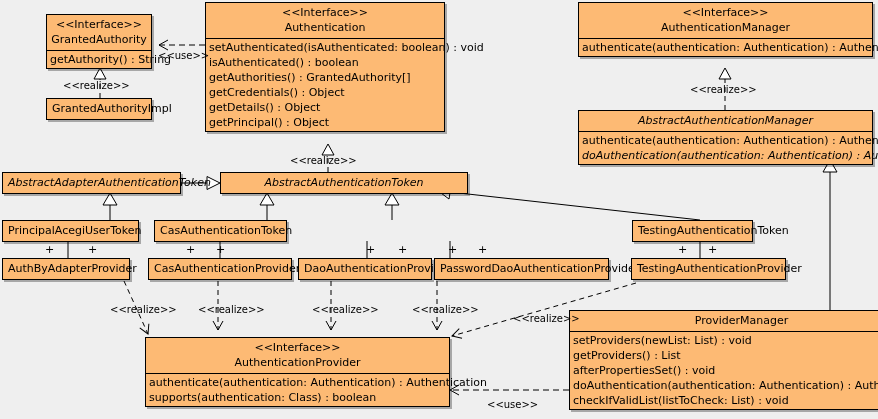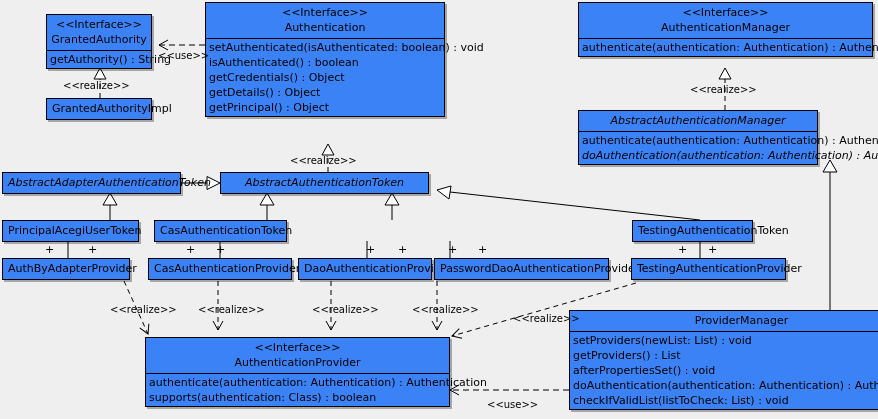--- a/index.html
+++ b/index.html
@@ -25,21 +25,21 @@
   svg.edges {
     position: absolute;
     left: 0; top: 0;
     width: 878px;
     height: 419px;
     pointer-events: none;
   }
   .cls {
     position: absolute;
     box-sizing: border-box;
-    background: #3b82f6;
+    background: #fdba74;
     border: 1px solid #000;
     box-shadow: 2px 2px 0 rgba(0,0,0,0.30);
     overflow: visible;
     white-space: nowrap;
   }
   .cls .hdr {
     padding: 2px 4px 3px 4px;
     text-align: center;
     line-height: 15px;
   }
@@ -187,55 +187,56 @@
 
   <div class="cls" style="left:205px; top:2px; width:240px;">
     <div class="hdr">
       <span class="stereo">&lt;&lt;Interface&gt;&gt;</span>
       <span class="nm">Authentication</span>
     </div>
     <div class="sep"></div>
     <div class="ops">
       <span class="op">setAuthenticated(isAuthenticated: boolean) : void</span>
       <span class="op">isAuthenticated() : boolean</span>
+      <span class="op">getAuthorities() : GrantedAuthority[]</span>
       <span class="op">getCredentials() : Object</span>
       <span class="op">getDetails() : Object</span>
       <span class="op">getPrincipal() : Object</span>
     </div>
   </div>
 
   <div class="cls" style="left:578px; top:2px; width:295px;">
     <div class="hdr">
       <span class="stereo">&lt;&lt;Interface&gt;&gt;</span>
       <span class="nm">AuthenticationManager</span>
     </div>
     <div class="sep"></div>
     <div class="ops">
       <span class="op">authenticate(authentication: Authentication) : Authentication</span>
     </div>
   </div>
 
-  <div class="cls abstract" style="left:578px; top:110px; width:240px;">
+  <div class="cls abstract" style="left:578px; top:110px; width:295px;">
     <div class="hdr">
       <span class="nm">AbstractAuthenticationManager</span>
     </div>
     <div class="sep"></div>
     <div class="ops">
       <span class="op">authenticate(authentication: Authentication) : Authentication</span>
       <span class="op abstract">doAuthentication(authentication: Authentication) : Authentication</span>
     </div>
   </div>
 
   <div class="cls simple abstract" style="left:2px; top:172px; width:179px;">
     <div class="hdr">
       <span class="nm">AbstractAdapterAuthenticationToken</span>
     </div>
   </div>
 
-  <div class="cls simple abstract" style="left:220px; top:172px; width:209px;">
+  <div class="cls simple abstract" style="left:220px; top:172px; width:248px;">
     <div class="hdr">
       <span class="nm">AbstractAuthenticationToken</span>
     </div>
   </div>
 
   <div class="cls simple" style="left:2px; top:220px; width:137px;">
     <div class="hdr">
       <span class="nm">PrincipalAcegiUserToken</span>
     </div>
   </div>

